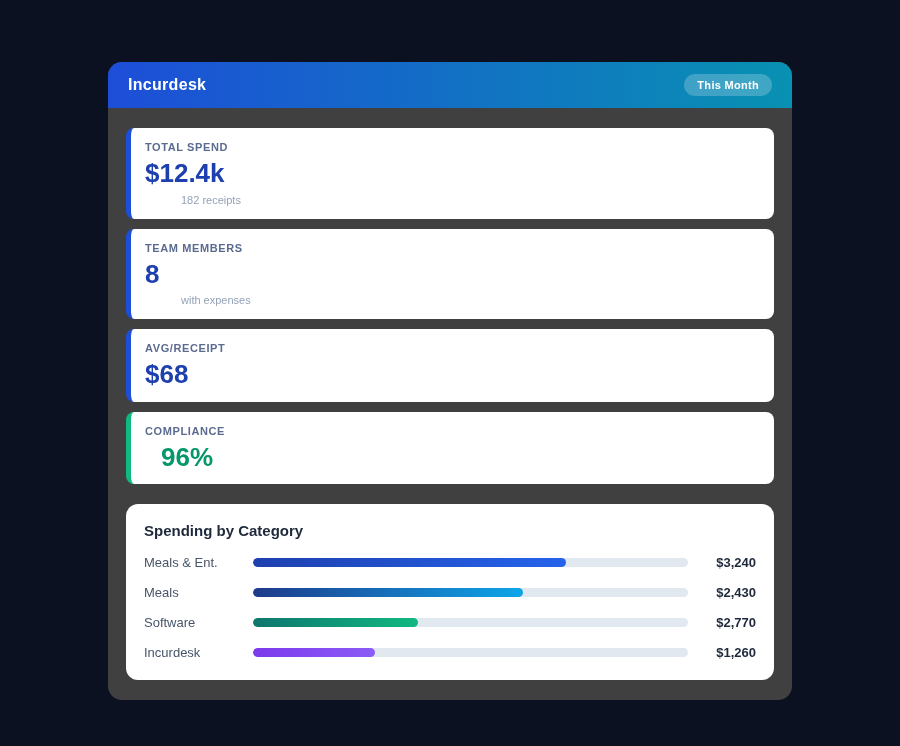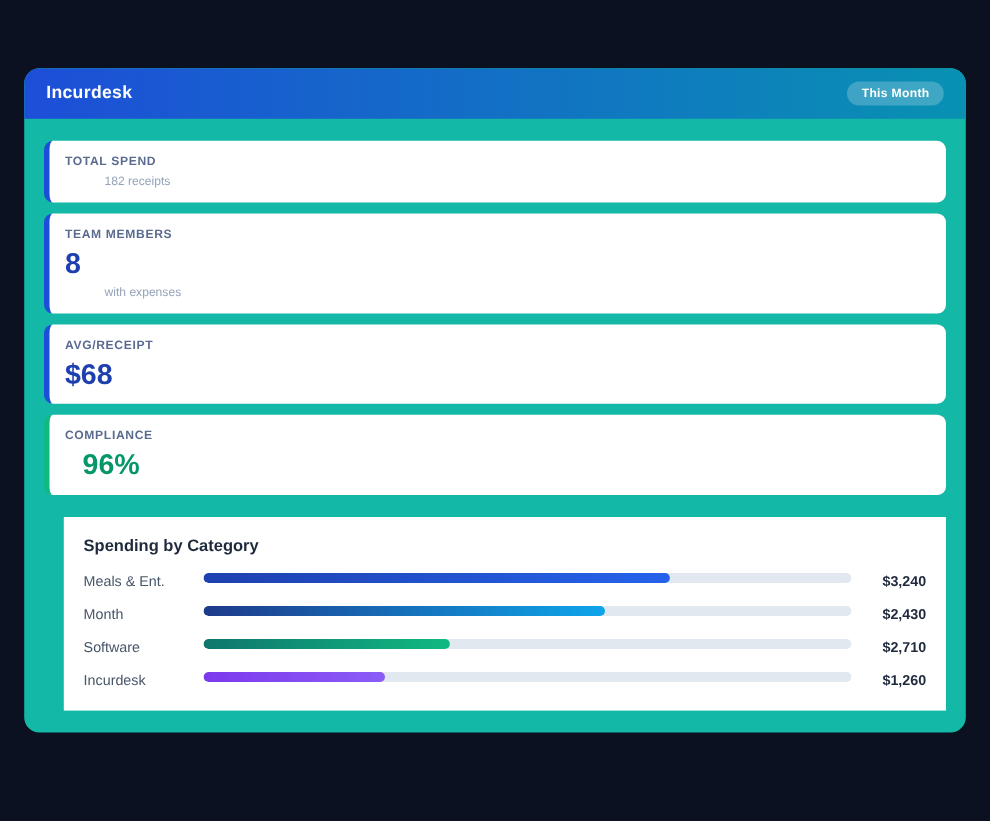--- a/index.html
+++ b/index.html
@@ -5,23 +5,23 @@
   * { margin: 0; padding: 0; box-sizing: border-box; }
   html, body { width: 100%; height: 100%; }
   body {
     width: 900px;
     height: 746px;
     background: #0b1120;
     font-family: "Liberation Sans", "DejaVu Sans", sans-serif;
     overflow: hidden;
   }
   .app-card {
-    width: 856px;
+    width: 684px;
     margin: 62px auto 0 auto;
-    background: #14b8a6;
+    background: #404040;
     border-radius: 14px;
     overflow: hidden;
     padding-bottom: 20px;
   }
   .app-header {
     height: 46px;
     display: flex;
     align-items: center;
     justify-content: space-between;
     padding: 0 20px;
@@ -71,32 +71,33 @@
   }
   .stat-sub {
     font-size: 11px;
     color: #94a3b8;
     margin-top: 6px;
     margin-left: 36px;
   }
   .stat-sub:empty { display: none; }
   .chart-card {
     background: #ffffff;
-    border-radius: 0;
-    margin: 20px 18px 0 36px;
+    border-radius: 12px;
+    margin: 20px 18px 0 18px;
     padding: 18px;
   }
   .chart-title {
     font-size: 15px;
     font-weight: 700;
     color: #1e293b;
     margin-bottom: 16px;
   }
   .chart-row {
     display: flex;
+    align-items: center;
     gap: 4px;
     margin-bottom: 15px;
   }
   .chart-row:last-child { margin-bottom: 2px; }
   .chart-row-label {
     width: 105px;
     flex: 0 0 105px;
     font-size: 13px;
     color: #475569;
   }
@@ -128,20 +129,21 @@
 
   <div class="app-header" style="background: linear-gradient(90deg, rgb(29, 78, 216), rgb(8, 145, 178));">
     <div class="app-title">Incurdesk</div>
     <button class="period-badge">This Month</button>
   </div>
 
   <div class="stats-area">
 
     <div class="stat-card" style="border-left-color: rgb(29, 78, 216);">
       <div class="stat-label">TOTAL SPEND</div>
+      <div class="stat-value" style="color: rgb(30, 64, 175);">$12.4k</div>
       <div class="stat-sub">182 receipts</div>
     </div>
 
     <div class="stat-card" style="border-left-color: rgb(29, 78, 216);">
       <div class="stat-label">TEAM MEMBERS</div>
       <div class="stat-value" style="color: rgb(30, 64, 175);">8</div>
       <div class="stat-sub">with expenses</div>
     </div>
 
     <div class="stat-card" style="border-left-color: rgb(29, 78, 216);">
@@ -163,33 +165,33 @@
 
     <div class="chart-row">
       <div class="chart-row-label">Meals &amp; Ent.</div>
       <div class="bar-track" style="background: rgb(226, 232, 240);">
         <div class="bar-fill" style="width: 72%; background: linear-gradient(90deg, rgb(30, 64, 175), rgb(37, 99, 235));"></div>
       </div>
       <div class="chart-row-value">$3,240</div>
     </div>
 
     <div class="chart-row">
-      <div class="chart-row-label">Month</div>
+      <div class="chart-row-label">Meals</div>
       <div class="bar-track" style="background: rgb(226, 232, 240);">
         <div class="bar-fill" style="width: 62%; background: linear-gradient(90deg, rgb(30, 58, 138), rgb(14, 165, 233));"></div>
       </div>
       <div class="chart-row-value">$2,430</div>
     </div>
 
     <div class="chart-row">
       <div class="chart-row-label">Software</div>
       <div class="bar-track" style="background: rgb(226, 232, 240);">
         <div class="bar-fill" style="width: 38%; background: linear-gradient(90deg, rgb(15, 118, 110), rgb(16, 185, 129));"></div>
       </div>
-      <div class="chart-row-value">$2,710</div>
+      <div class="chart-row-value">$2,770</div>
     </div>
 
     <div class="chart-row">
       <div class="chart-row-label">Incurdesk</div>
       <div class="bar-track" style="background: rgb(226, 232, 240);">
         <div class="bar-fill" style="width: 28%; background: linear-gradient(90deg, rgb(124, 58, 237), rgb(139, 92, 246));"></div>
       </div>
       <div class="chart-row-value">$1,260</div>
     </div>
 

